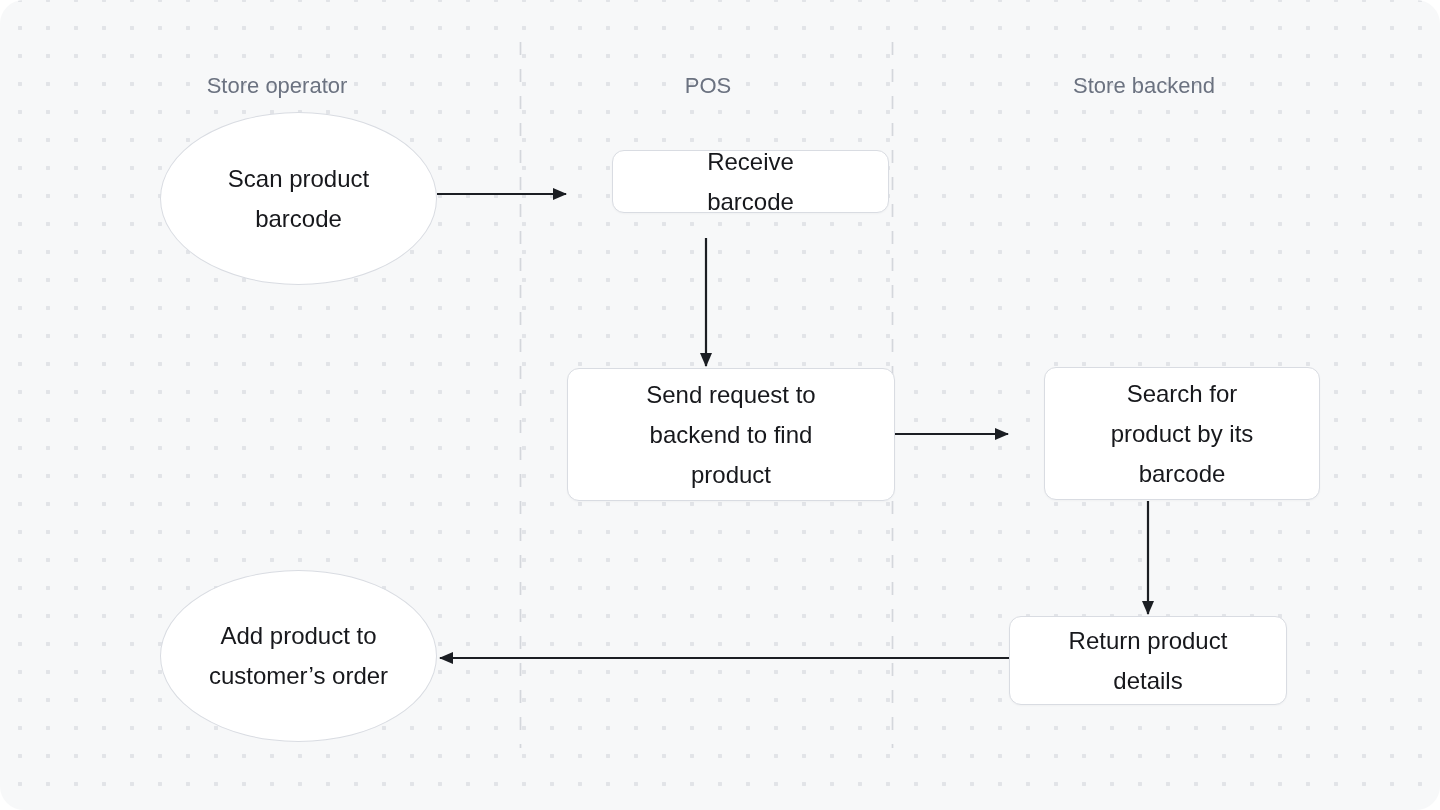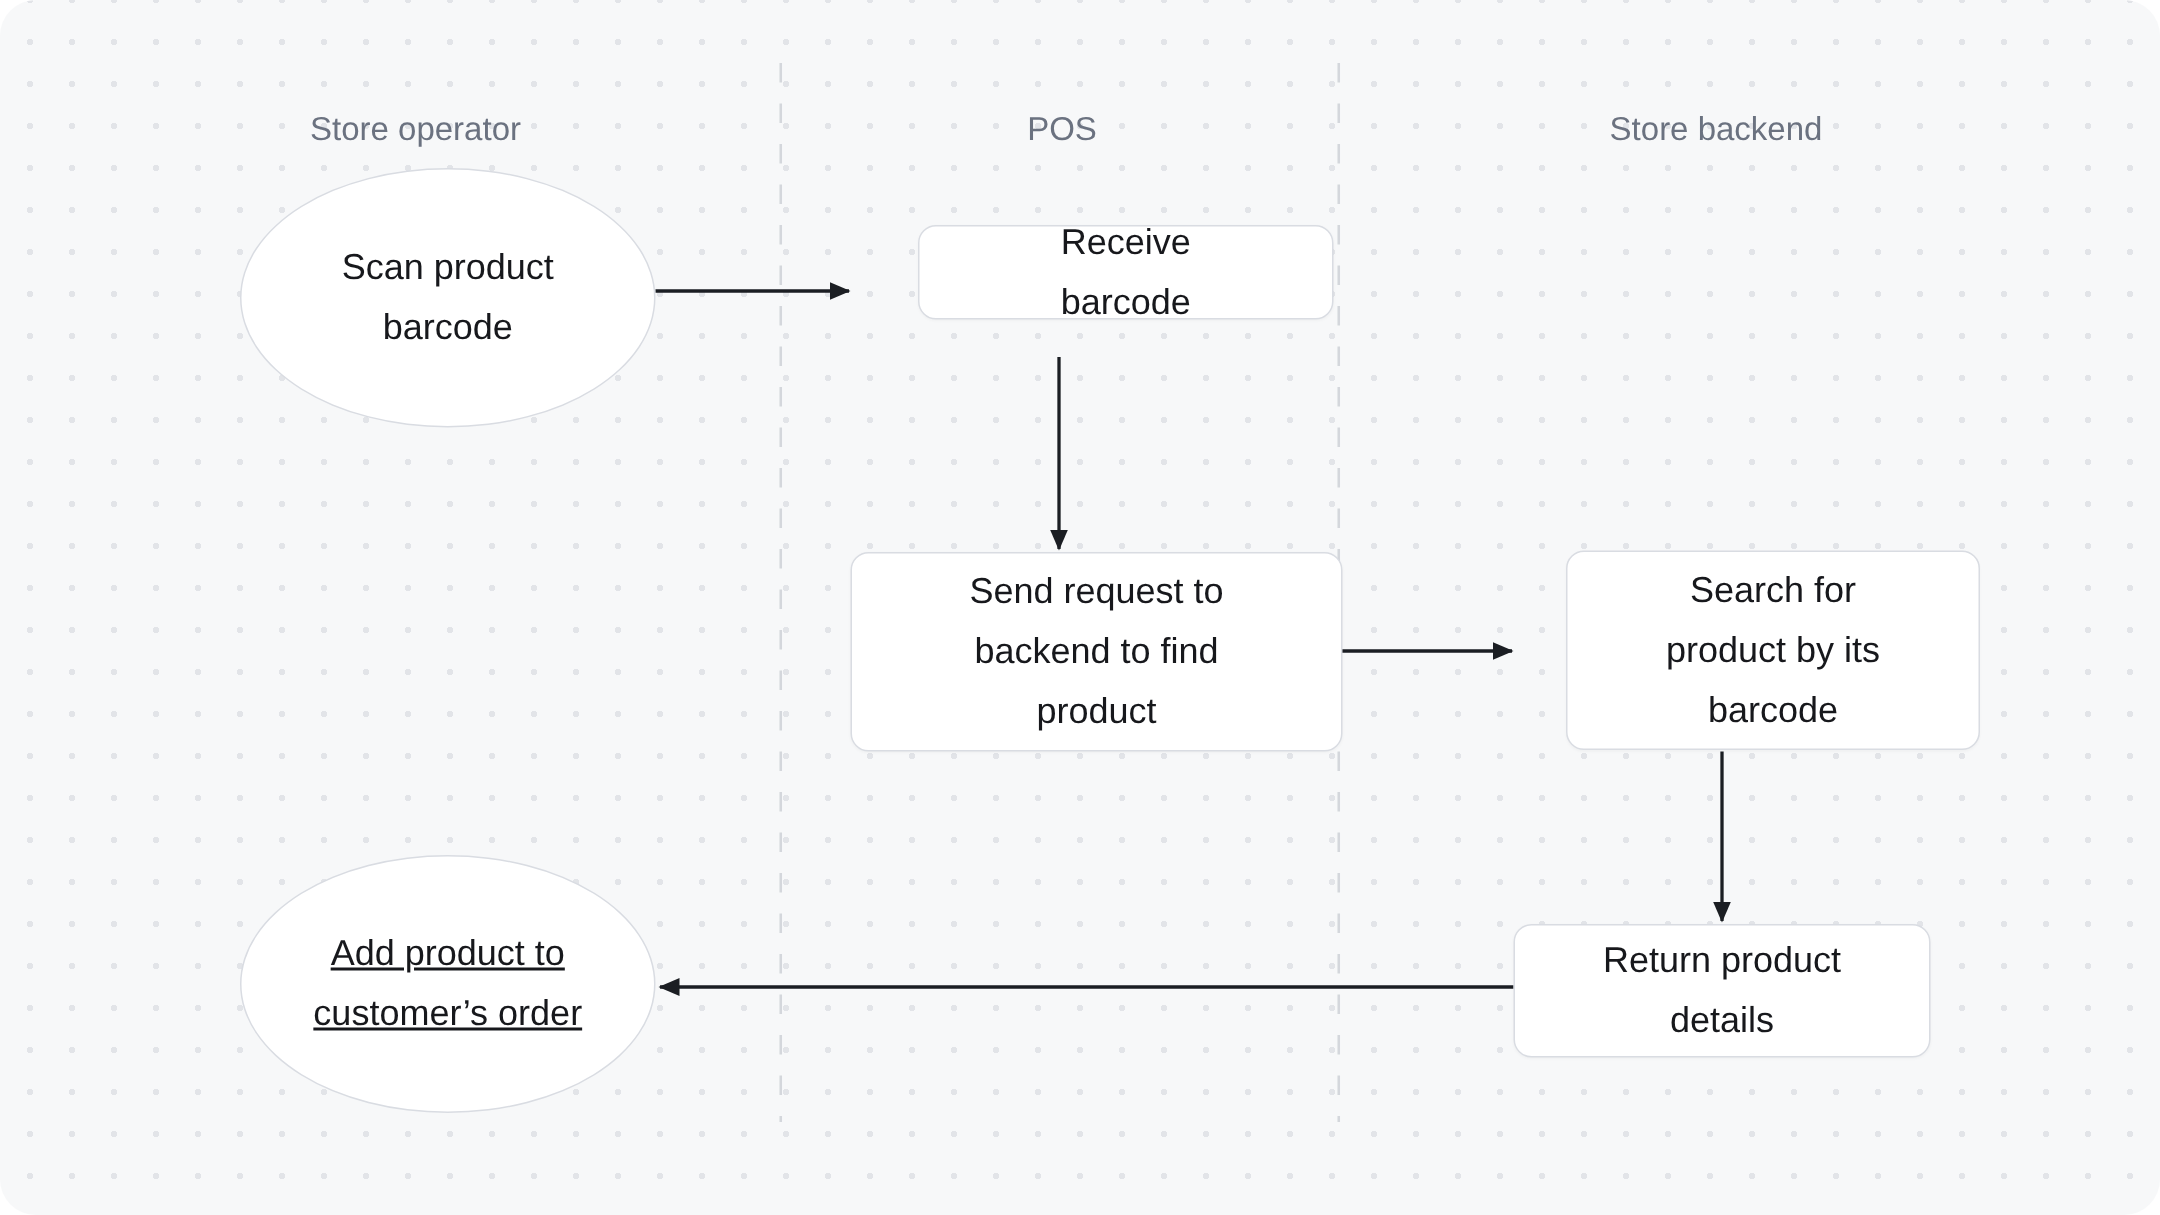--- a/index.html
+++ b/index.html
@@ -107,18 +107,18 @@
     <span class="node-label">Search for
 product by its
 barcode</span>
   </div>
 
   <div class="node rect" style="left:1009px; top:616px; width:278px; height:89px;justify-content:center;">
     <span class="node-label">Return product
 details</span>
   </div>
 
-  <div class="node ellipse" style="left:160px; top:570px; width:277px; height:172px;text-decoration:underline;">
+  <div class="node ellipse" style="left:160px; top:570px; width:277px; height:172px;">
     <span class="node-label">Add product to
 customer’s order</span>
   </div>
 
 </div>
 
 </body></html>

